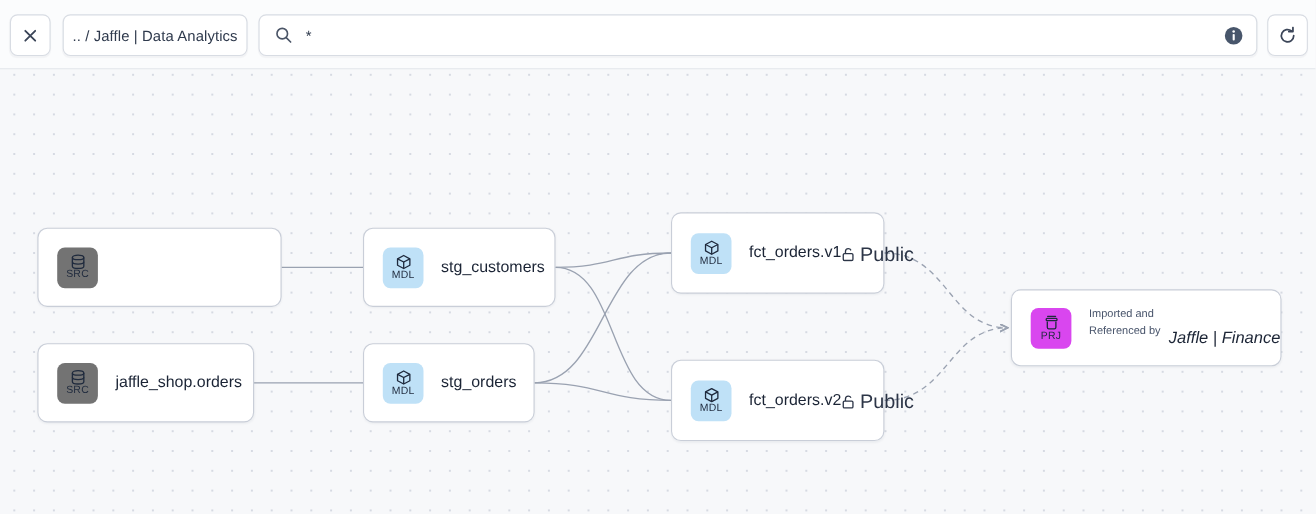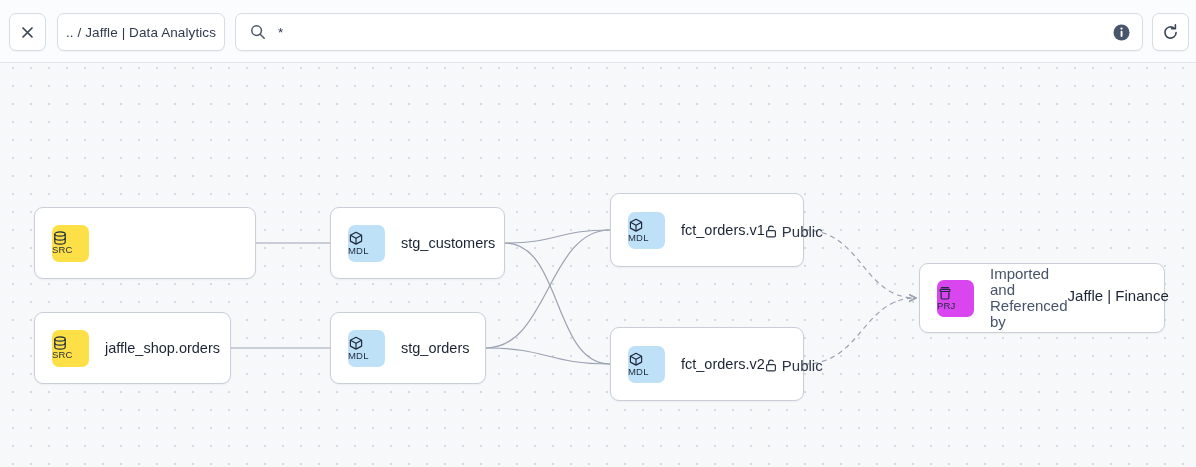--- a/index.html
+++ b/index.html
@@ -122,67 +122,68 @@
     box-shadow: 0 1px 2px rgba(25,35,60,.05);
     cursor: pointer;
   }
   .badge {
     width: 37px;
     height: 37px;
     border-radius: 7px;
     flex: 0 0 auto;
     display: flex;
     flex-direction: column;
-    align-items: flex-start;
+    align-items: center;
     justify-content: center;
     gap: 0px;
   }
   .badge-label {
     font-size: 9.5px;
     line-height: 10px;
     letter-spacing: .2px;
     color: #1f2a3d;
     font-family: "Liberation Sans", sans-serif;
   }
-  .badge.src { background: #fde047; }
+  .badge.src { background: #737373; }
   .badge.mdl { background: #bfe1f7; }
   .badge.prj { background: #d946ef; }
 
   .node-text {
     margin-left: 16px;
     display: flex;
     flex-direction: row;
     justify-content: center;
   }
   .node-title {
     font-size: 14.5px;
     color: #1b2435;
     line-height: 19px;
     white-space: nowrap;
   }
   .node-sub {
     display: flex;
     align-items: center;
     gap: 5px;
-    font-size: 15px;
+    font-size: 18px;
     color: #2c3547;
     line-height: 17px;
     margin-top: 2px;
   }
   .node-kicker {
-    font-size: 15px;
+    font-size: 10px;
     color: #47536a;
     line-height: 16px;
   }
   .node-name-big {
     font-size: 15px;
     color: #1b2435;
     line-height: 20px;
     margin-top: 20px;
     white-space: nowrap;
+    font-style: italic;
   }
 
   
   #node-src-customers { left: 34px;  top: 207px; width: 222px; height: 72px; }
   #node-src-orders    { left: 34px;  top: 312px; width: 197px; height: 72px; }
   #node-stg-customers { left: 330px; top: 207px; width: 175px; height: 72px; }
   #node-stg-orders    { left: 330px; top: 312px; width: 156px; height: 72px; }
   #node-fct-v1        { left: 610px; top: 193px; width: 194px; height: 74px; }
   #node-fct-v2        { left: 610px; top: 327px; width: 194px; height: 74px; }
   #node-prj-finance   { left: 919px; top: 263px; width: 246px; height: 70px; }

